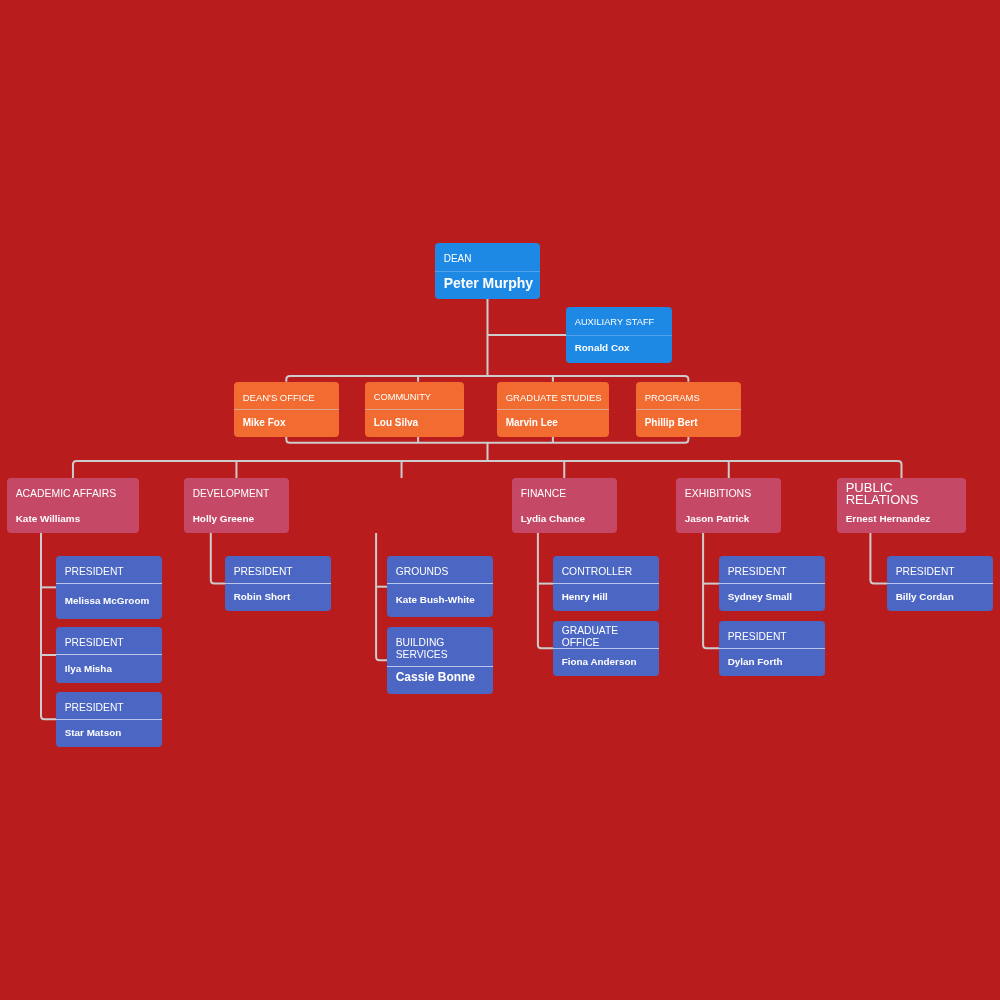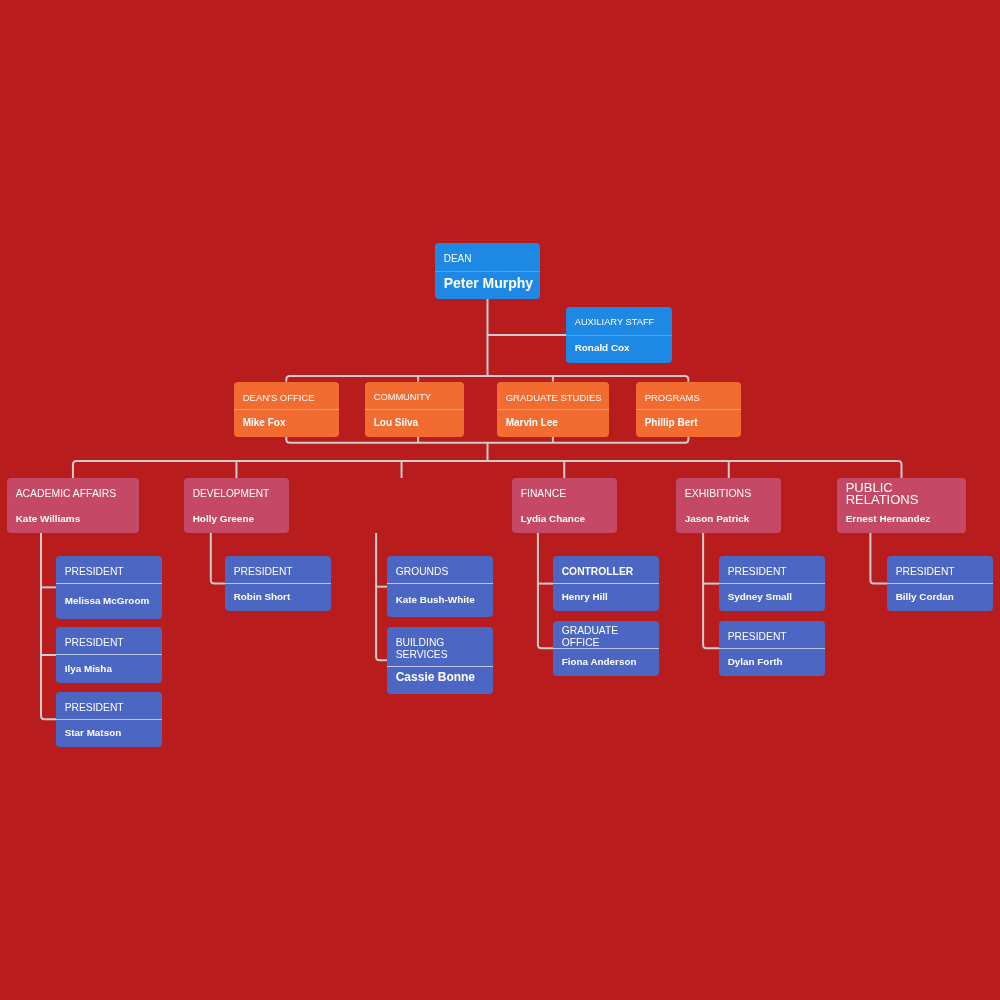--- a/index.html
+++ b/index.html
@@ -127,21 +127,21 @@
       <div class="row title" style="height: 27.2px; font-size: 10.3px; transform: translateY(1.6px);">GROUNDS</div>
       <div class="rule" style="top: 27.2px; background: rgba(255, 255, 255, 0.62);"></div>
       <div class="row name" style="height: 34.2px; font-size: 9.9px; transform: translateY(-0.5px);">Kate Bush-White</div>
     </div>
     <div class="node" style="left: 387.3px; top: 626.8px; width: 106.15px; height: 67px; background: rgb(76, 102, 195);">
       <div class="row title" style="height: 39.3px; font-size: 10.3px; transform: translateY(1.6px);">BUILDING SERVICES</div>
       <div class="rule" style="top: 39.3px; background: rgba(255, 255, 255, 0.62);"></div>
       <div class="row name" style="height: 27.7px; font-size: 12px; transform: translateY(-1.8px);">Cassie Bonne</div>
     </div>
     <div class="node" style="left: 552.8px; top: 556px; width: 106.15px; height: 55.2px; background: rgb(76, 102, 195);">
-      <div class="row title" style="height: 27.2px; font-size: 10.3px; transform: translateY(1.6px); font-weight: bold;">CONTROLLER</div>
+      <div class="row title" style="height: 27.2px; font-size: 10.3px; transform: translateY(1.6px);">CONTROLLER</div>
       <div class="rule" style="top: 27.2px; background: rgba(255, 255, 255, 0.62);"></div>
       <div class="row name" style="height: 28px; font-size: 9.9px; transform: translateY(-0.5px);">Henry Hill</div>
     </div>
     <div class="node" style="left: 552.8px; top: 620.6px; width: 106.15px; height: 55.2px; background: rgb(76, 102, 195);">
       <div class="row title" style="height: 27.2px; font-size: 10.3px; transform: translateY(1.6px);">GRADUATE OFFICE</div>
       <div class="rule" style="top: 27.2px; background: rgba(255, 255, 255, 0.62);"></div>
       <div class="row name" style="height: 28px; font-size: 9.9px; transform: translateY(-0.5px);">Fiona Anderson</div>
     </div>
     <div class="node" style="left: 719.3px; top: 556px; width: 106.15px; height: 55.2px; background: rgb(76, 102, 195);">
       <div class="row title" style="height: 27.2px; font-size: 10.3px; transform: translateY(1.6px);">PRESIDENT</div>

